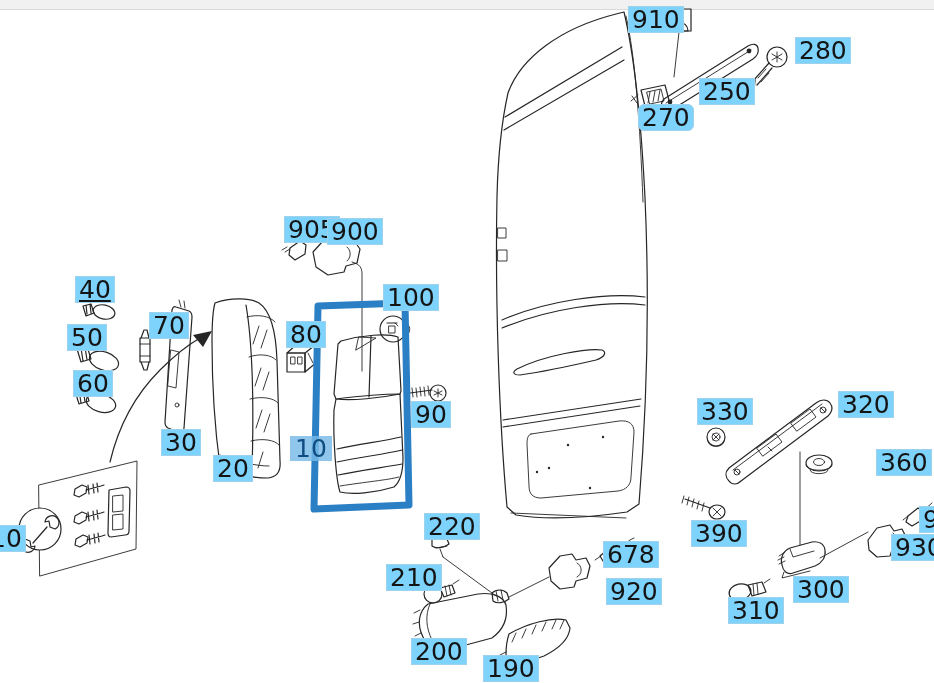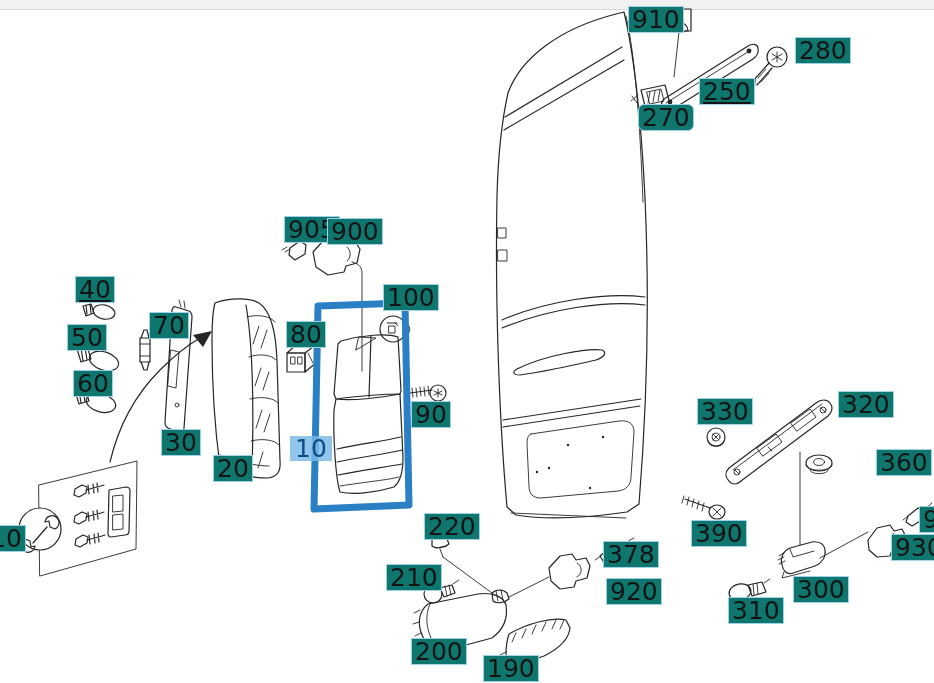--- a/index.html
+++ b/index.html
@@ -21,21 +21,21 @@
   .lnthin{fill:none;stroke:var(--line-art,#262626);stroke-width:0.9;stroke-linecap:round;}
   .fill{fill:var(--line-art,#262626);stroke:none;}
   .whitefill{fill:#fff;stroke:var(--line-art,#262626);stroke-width:1.2;stroke-linejoin:round;}
   .dash{stroke-dasharray:4 3;}
   #label-layer{position:absolute;left:0;top:0;width:934px;height:683px;}
   .label{
     position:absolute;
     font-size:25px;line-height:1.0;
     padding:0 3px;
     color:var(--label-text,#111);
-    background:#0f766e;
+    background:#7dd3fc;
     border:1px solid var(--label-border,#9ed2ec);
     white-space:nowrap;
     letter-spacing:0px;
   }
   .label.highlight{
     background:var(--highlight-fill,rgba(120,190,235,0.8));
     border:none;
     color:var(--highlight-text,#0f4c81);
     padding:0 5px;
   }
@@ -292,27 +292,27 @@
       <div class="label" style="left: 213px; top: 455px;">20</div>
       <div class="label" style="left: 286px; top: 321px;">80</div>
       <div class="label" style="left: 284px; top: 216px;">905</div>
       <div class="label" style="left: 327px; top: 218px;">900</div>
       <div class="label" style="left: 383px; top: 284px;">100</div>
       <div class="label" style="left: 411px; top: 401px;">90</div>
       <div class="label highlight" style="left: 290px; top: 436px;">10</div>
       <div class="label" style="left: -14px; top: 525px;">10</div>
       <div class="label" style="left: 628px; top: 6px;">910</div>
       <div class="label" style="left: 638px; top: 104px; border-radius: 6px;">270</div>
-      <div class="label" style="left: 699px; top: 78px; text-decoration: underline;">250</div>
+      <div class="label" style="left: 699px; top: 78px;">250</div>
       <div class="label" style="left: 795px; top: 37px;">280</div>
       <div class="label" style="left: 424px; top: 513px;">220</div>
       <div class="label" style="left: 386px; top: 564px;">210</div>
       <div class="label" style="left: 411px; top: 638px;">200</div>
       <div class="label" style="left: 483px; top: 655px;">190</div>
-      <div class="label" style="left: 603px; top: 541px;">378</div>
+      <div class="label" style="left: 603px; top: 541px;">678</div>
       <div class="label" style="left: 606px; top: 566px; margin-top: 12px;">920</div>
       <div class="label" style="left: 697px; top: 398px;">330</div>
       <div class="label" style="left: 838px; top: 391px;">320</div>
       <div class="label" style="left: 876px; top: 449px;">360</div>
       <div class="label" style="left: 691px; top: 520px;">390</div>
       <div class="label" style="left: 793px; top: 576px;">300</div>
       <div class="label" style="left: 728px; top: 597px;">310</div>
       <div class="label" style="left: 891px; top: 534px;">930</div>
       <div class="label" style="left: 919px; top: 506px;">9</div>
     </div>

